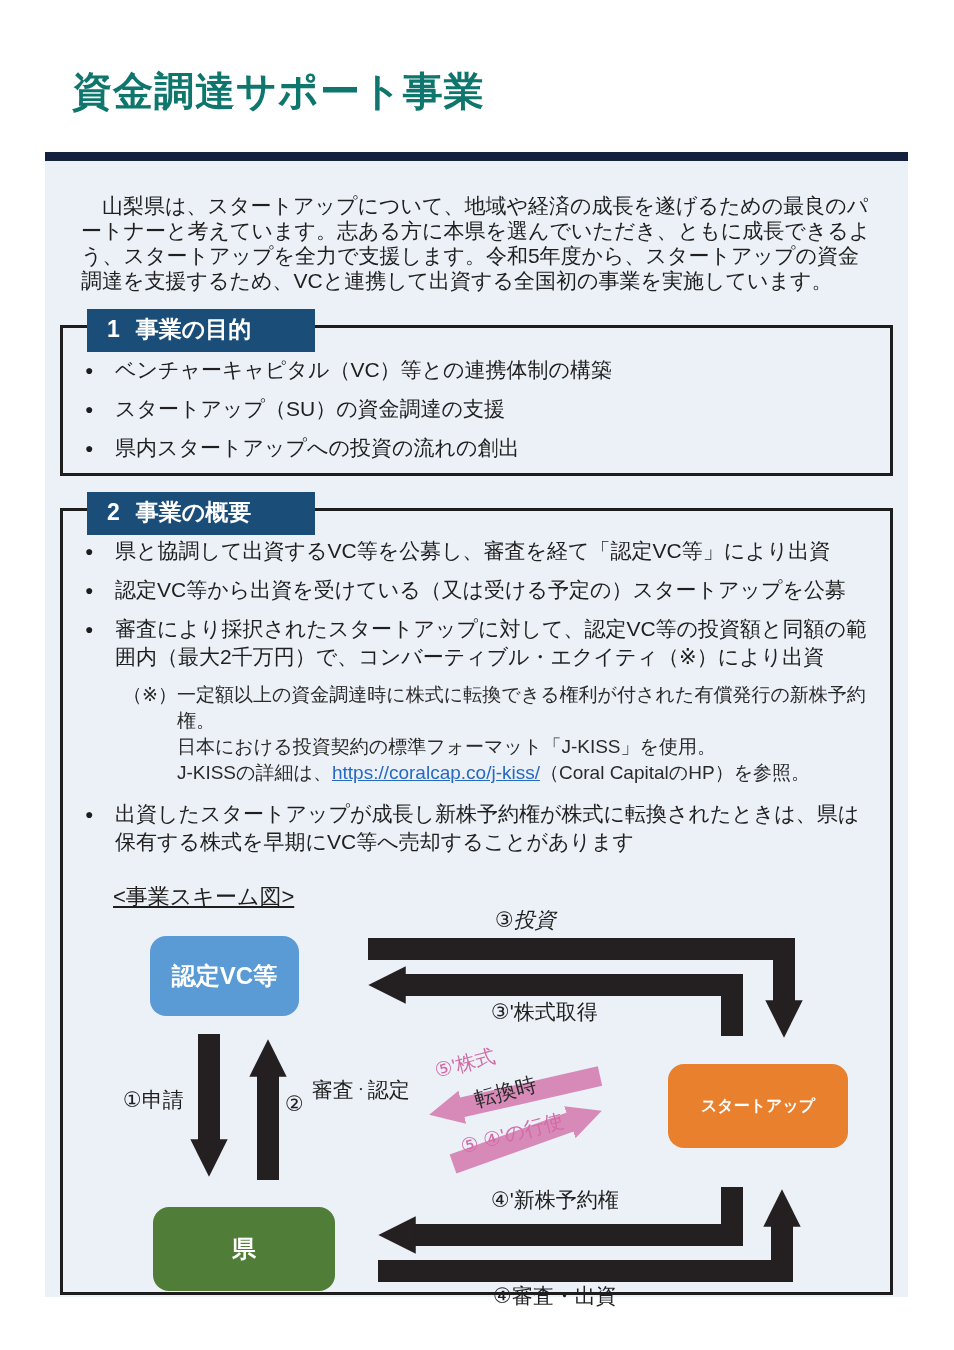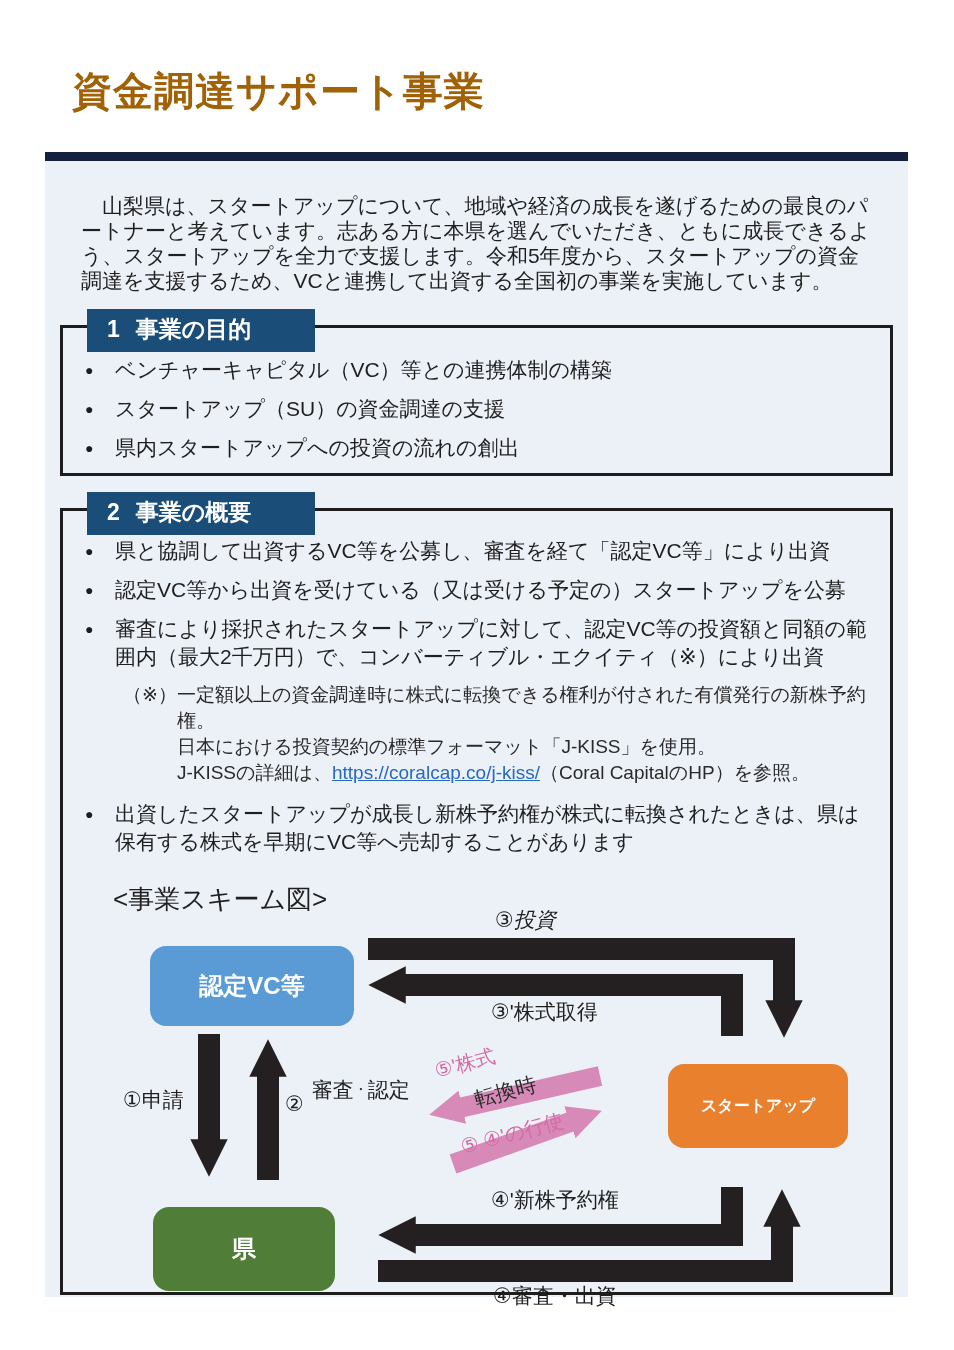--- a/index.html
+++ b/index.html
@@ -5,21 +5,21 @@
   html,body{margin:0;padding:0;background:#ffffff;}
   .page{
     position:relative;width:954px;height:1350px;background:#ffffff;
     font-family:"Liberation Sans","DejaVu Sans",sans-serif;color:#1f1f1f;
     overflow:hidden;
   }
   
   .header{position:relative;height:152px;}
   .title{
     position:absolute;left:72px;top:64px;margin:0;
-    font-size:40px;font-weight:800;letter-spacing:1px;color:#a16207;
+    font-size:40px;font-weight:800;letter-spacing:1px;color:#0f766e;
   }
   .logo{position:absolute;right:60px;top:56px;width:96px;text-align:center;}
   .logo-text{font-size:11px;font-weight:bold;letter-spacing:1px;color:#1a1a1a;margin-top:2px;}
   .rule{position:absolute;left:45px;top:152px;width:863px;height:9px;background:#14213e;}
   
   .content{
     position:absolute;left:45px;top:161px;width:863px;height:1136px;
     background:#ecf1f8;
   }
   .intro{
@@ -48,26 +48,26 @@
   
   .note{
     display:flex;margin:2px 16px 12px 60px;
     font-size:19px;line-height:26px;color:#2a2a2a;
   }
   .note-prefix{flex:0 0 48px;}
   .link{color:#2569c3;text-decoration:underline;cursor:pointer;}
   
   .diagram{position:relative;height:445px;margin-top:18px;}
   .arrows{position:absolute;left:0;top:0;width:827px;height:445px;}
-  .dg-caption{position:absolute;left:50px;top:8px;font-size:26px;color:#1f1f1f;}
+  .dg-caption{position:absolute;left:50px;top:8px;font-size:22px;color:#1f1f1f;text-decoration:underline;}
   .node{
     position:absolute;display:flex;align-items:center;justify-content:center;
     border-radius:16px;color:#ffffff;font-weight:bold;font-size:24px;
   }
-  .node-vc{left:87px;top:72px;width:204px;height:80px;background:#5b9bd5;}
+  .node-vc{left:87px;top:62px;width:149px;height:80px;background:#5b9bd5;}
   .node-su{left:605px;top:190px;width:180px;height:84px;background:#e8802e;font-size:16px;}
   .node-pref{left:90px;top:333px;width:182px;height:84px;background:#507e38;}
   .lbl{position:absolute;font-size:21px;color:#1f1f1f;white-space:nowrap;}
   .lbl-invest{left:432px;top:32px;font-style:italic;}
   .lbl-stock-acquire{left:428px;top:124px;}
   .lbl-apply{left:60px;top:212px;}
   .lbl-review{left:222px;top:188px;display:flex;gap:8px;}
   .lbl-review .num{margin-top:30px;}
   .stack{display:flex;flex-direction:row;align-items:center;line-height:25px;}
   .stack .dot{font-size:14px;line-height:14px;}

